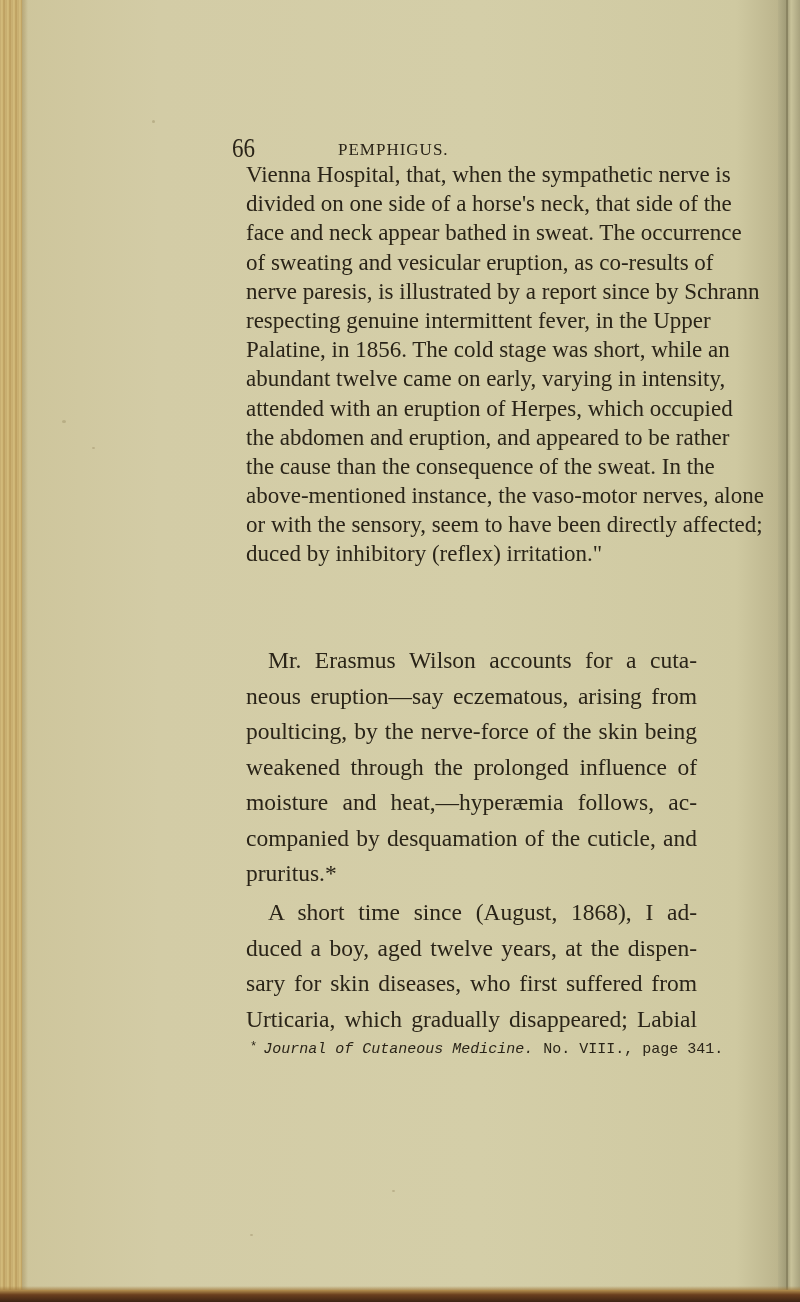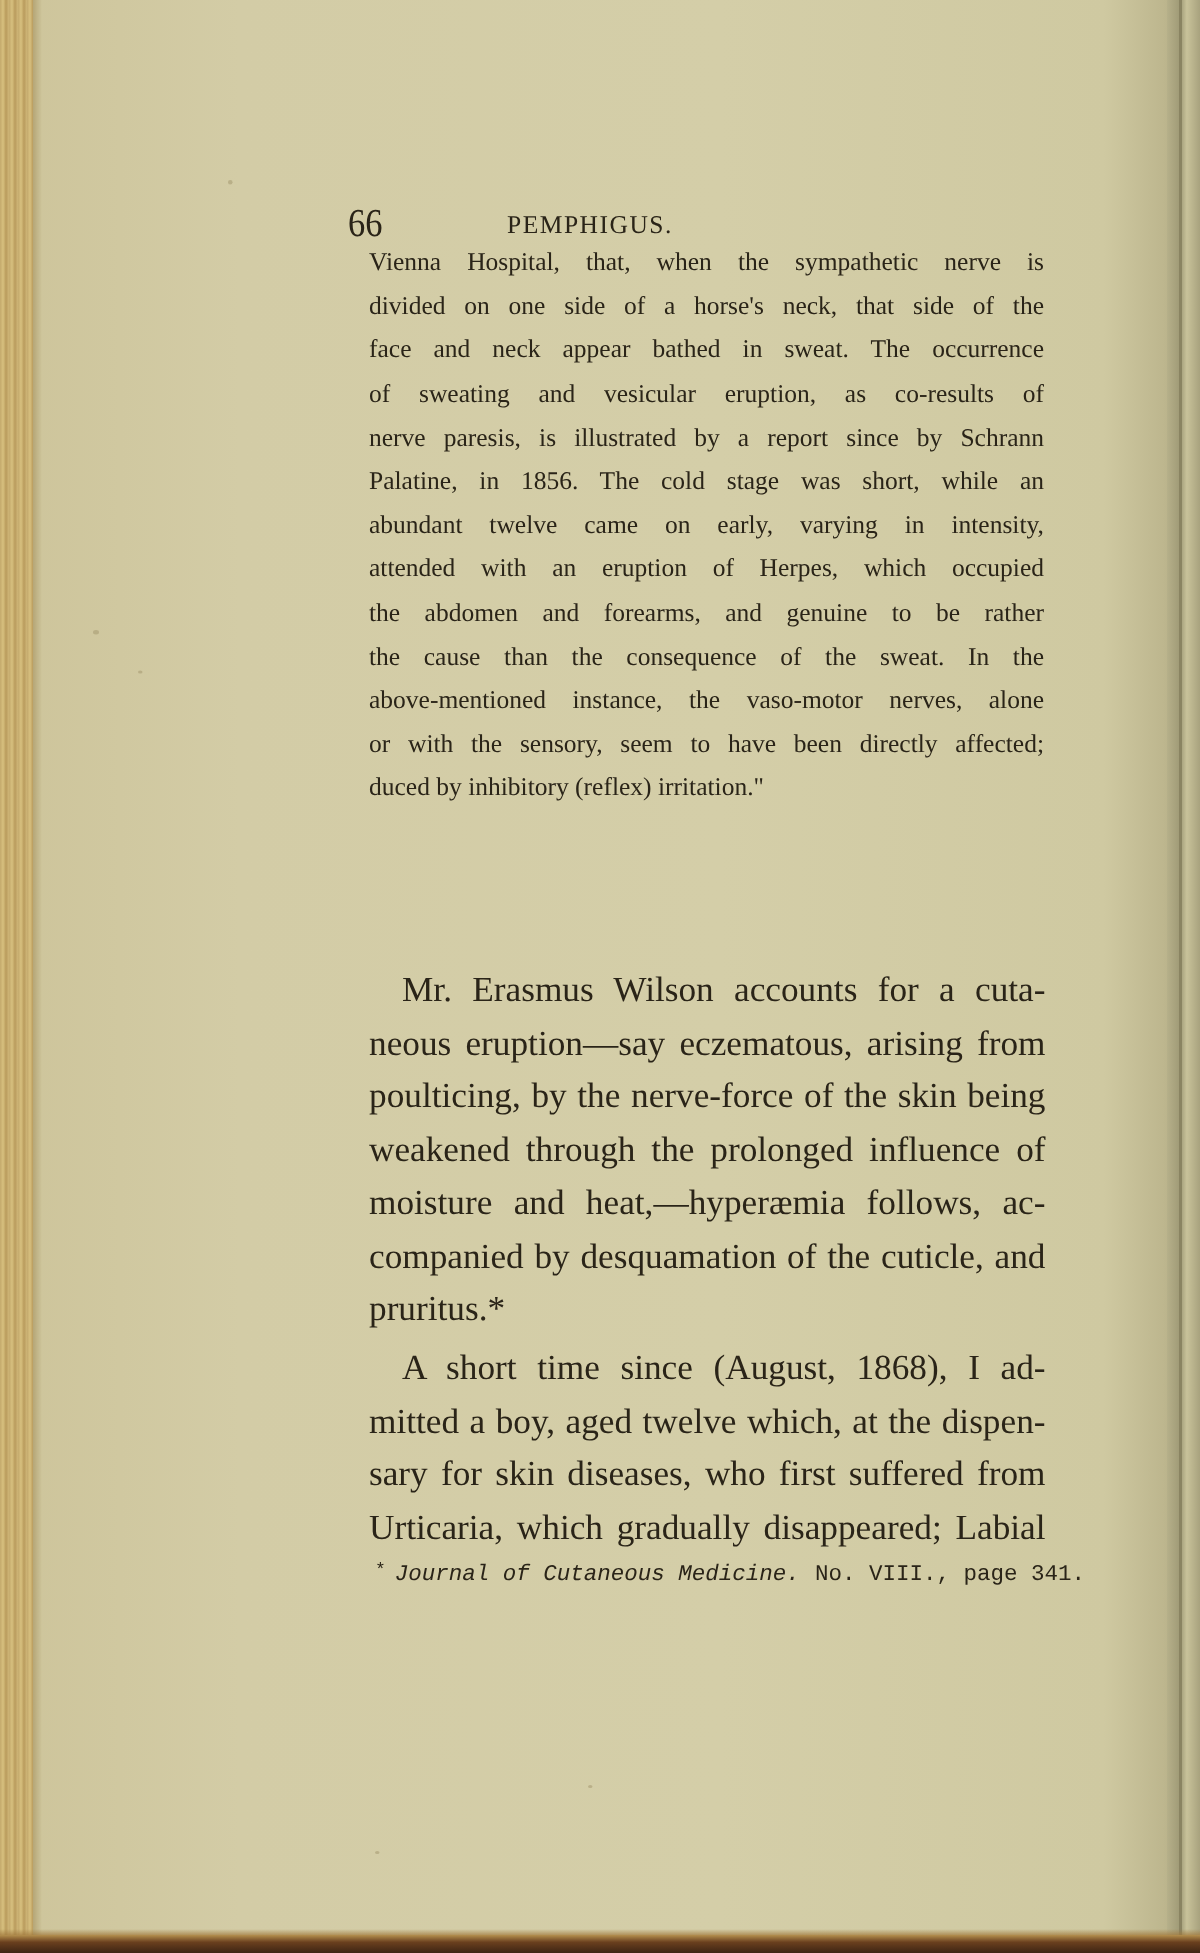--- a/index.html
+++ b/index.html
@@ -93,21 +93,21 @@
       left: 246px;
       width: 450px;
     }
     .line {
       display: block;
       white-space: nowrap;
       text-align: justify;
       text-align-last: justify;
       height: 29px;
       line-height: 29px;
-      font-size: 17px;
+      font-size: 23px;
       font-family: "Liberation Serif", serif;
     }
     .block-quote {
       top: 160px;
     }
     .block-quote .line {
       height: 29.2px;
       line-height: 29.2px;
     }
     .last-line {
@@ -169,43 +169,44 @@
     <span class="page-number">66</span>
     <span class="running-title">PEMPHIGUS.</span>
   </div>
 
   <div class="body-text block-quote">
     <span class="line">Vienna Hospital, that, when the sympathetic nerve is</span>
     <span class="line">divided on one side of a horse's neck, that side of the</span>
     <span class="line">face and neck appear bathed in sweat. The occurrence</span>
     <span class="line">of sweating and vesicular eruption, as co-results of</span>
     <span class="line">nerve paresis, is illustrated by a report since by Schrann</span>
+    <span class="line">respecting genuine intermittent fever, in the Upper</span>
     <span class="line">Palatine, in 1856. The cold stage was short, while an</span>
     <span class="line">abundant twelve came on early, varying in intensity,</span>
     <span class="line">attended with an eruption of Herpes, which occupied</span>
-    <span class="line">the abdomen and forearms, and genuine to be rather</span>
+    <span class="line">the abdomen and eruption, and appeared to be rather</span>
     <span class="line">the cause than the consequence of the sweat. In the</span>
     <span class="line">above-mentioned instance, the vaso-motor nerves, alone</span>
     <span class="line">or with the sensory, seem to have been directly affected;</span>
     <span class="line last-line">duced by inhibitory (reflex) irritation."</span>
   </div>
 
   <div class="body-text para2">
     <span class="line indent">Mr. Erasmus Wilson accounts for a cuta-</span>
     <span class="line">neous eruption—say eczematous, arising from</span>
     <span class="line">poulticing, by the nerve-force of the skin being</span>
     <span class="line">weakened through the prolonged influence of</span>
     <span class="line">moisture and heat,—hyperæmia follows, ac-</span>
     <span class="line">companied by desquamation of the cuticle, and</span>
     <span class="line last-line">pruritus.*</span>
   </div>
 
   <div class="body-text para3">
     <span class="line indent">A short time since (August, 1868), I ad-</span>
-    <span class="line">mitted a boy, aged twelve which, at the dispen-</span>
+    <span class="line">duced a boy, aged twelve years, at the dispen-</span>
     <span class="line">sary for skin diseases, who first suffered from</span>
     <span class="line">Urticaria, which gradually disappeared; Labial</span>
   </div>
 
   <div class="footnote">
     <span class="star">*</span><span class="journal">Journal of Cutaneous Medicine.</span><span class="ref">No. VIII., page 341.</span>
   </div>
 </div>
 
 </body></html>

